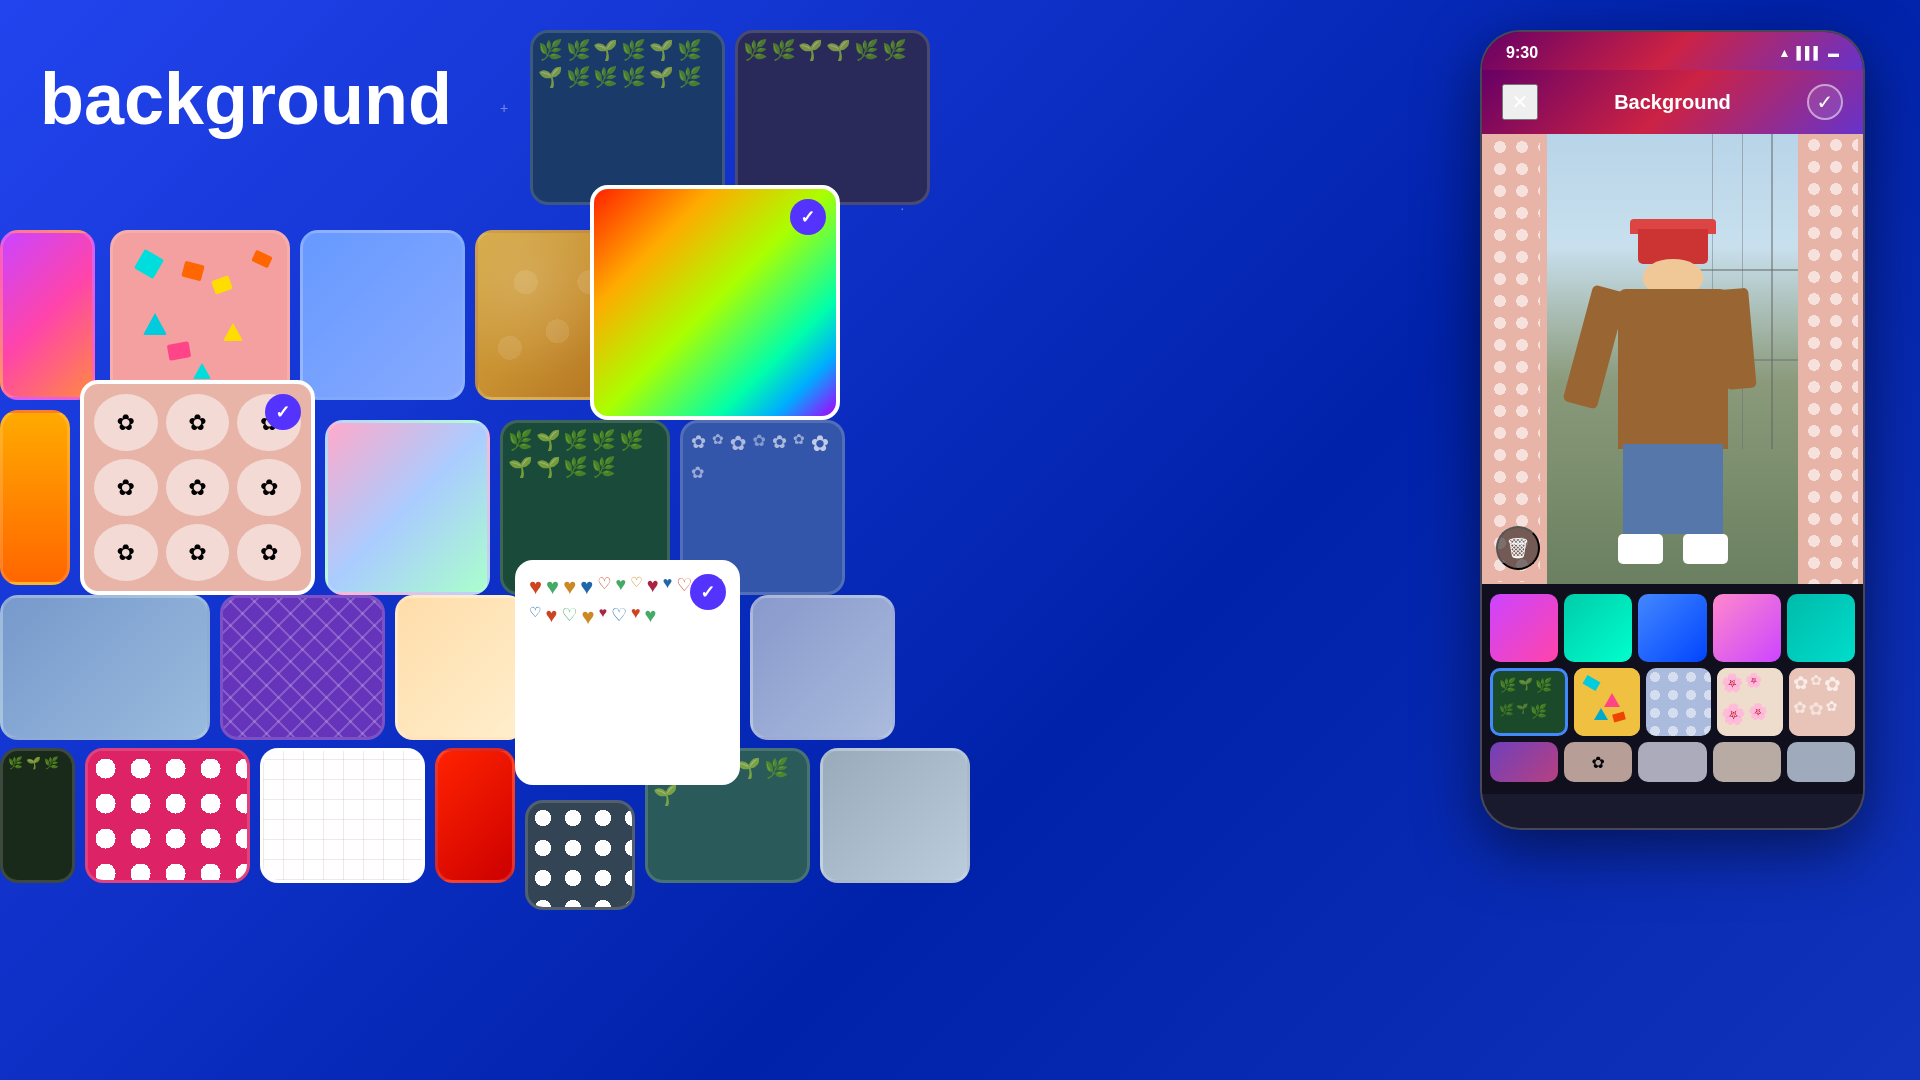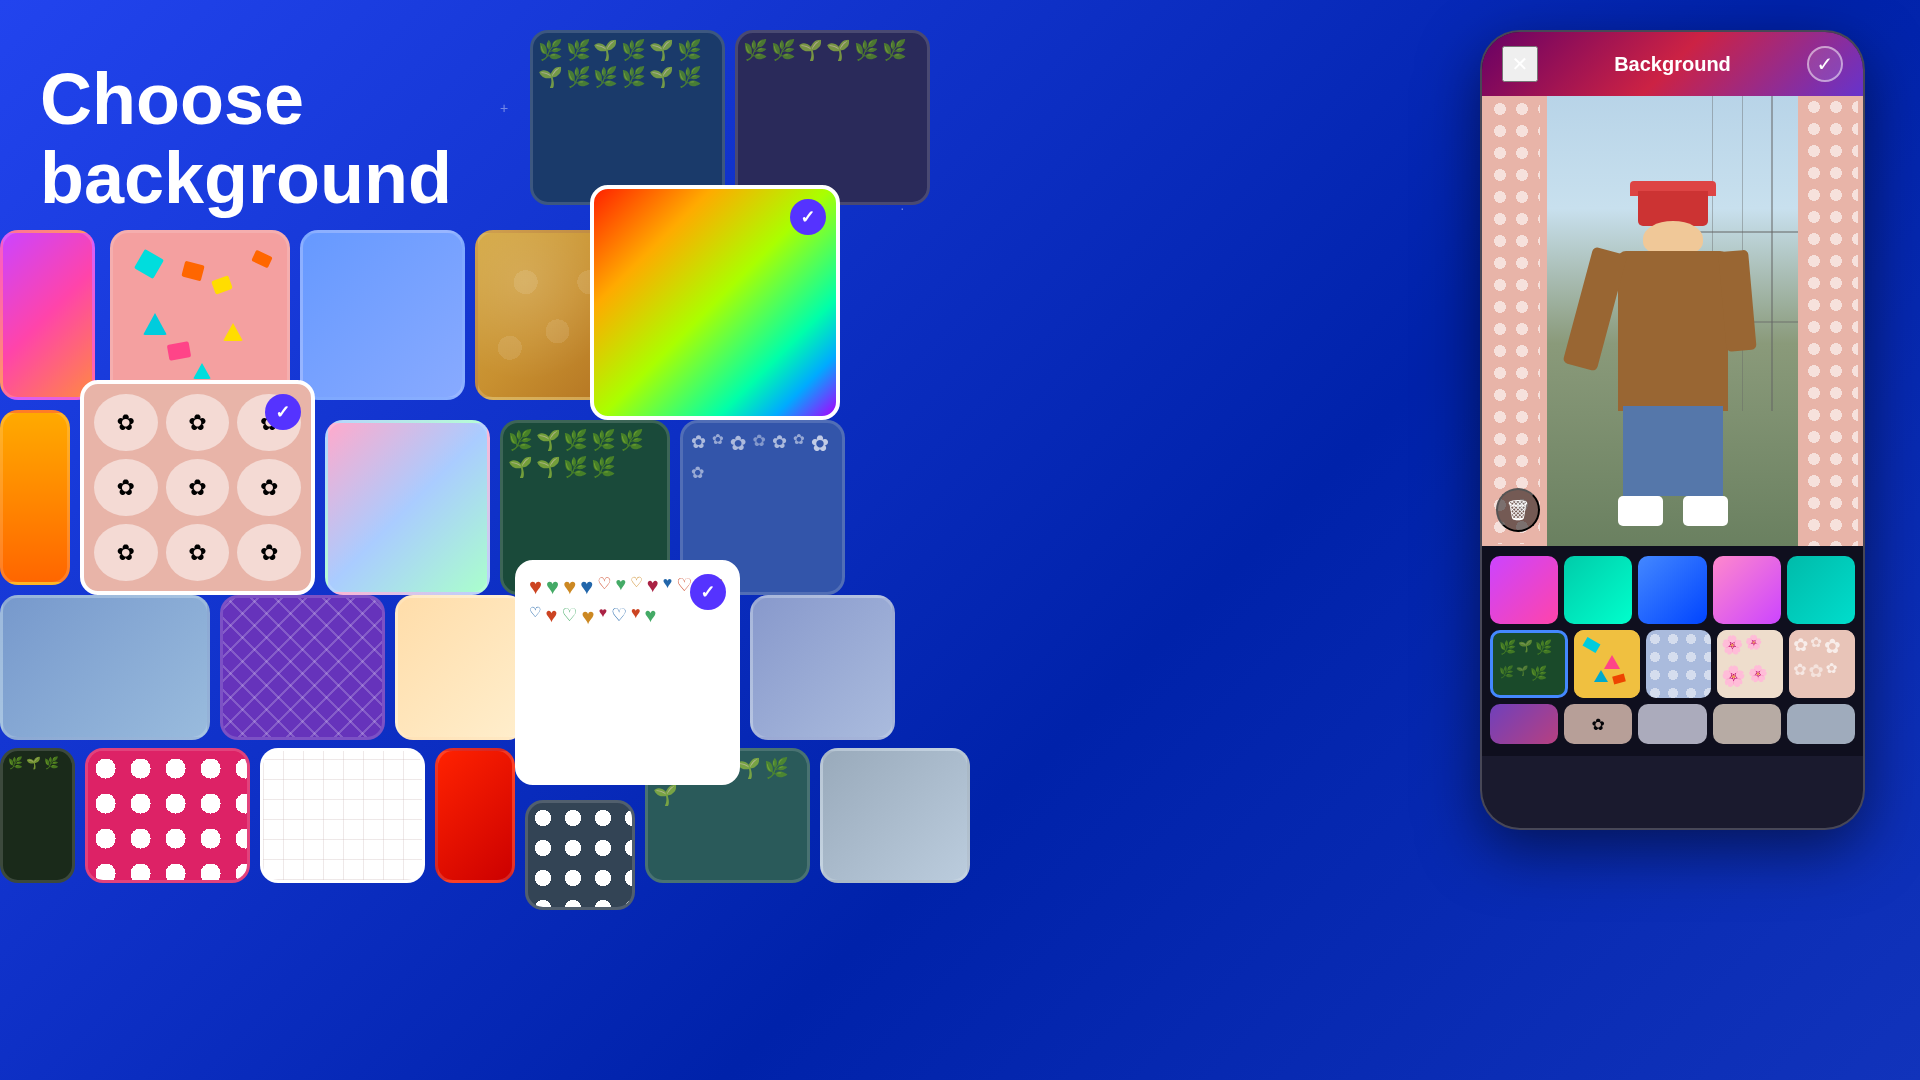--- a/index.html
+++ b/index.html
@@ -476,21 +476,20 @@
         radial-gradient(circle at 80% 70%, rgba(255,255,255,0.1) 12px, transparent 12px);
     }
 
   </style>
 </head>
 <body>
 
 <div style="position:absolute;inset:0;background:linear-gradient(135deg, #2244ee 0%, #1133cc 30%, #0022aa 60%, #1133bb 100%);"></div>
 
 <div class="title-section">
-  <div class="title-main">Choose</div>
   <div class="title-main">background</div>
 </div>
 
 <span class="particle" style="top:100px;left:500px;">+</span>
 <span class="particle" style="top:200px;left:900px;">·</span>
 <span class="particle" style="top:50px;left:850px;">+</span>
 
 <div class="tile tile-floral-dark">
   <div class="leaf-pattern">
     <span class="leaf">🌿</span>
@@ -653,20 +652,28 @@
     <span class="leaf">🌱</span>
       <span class="leaf">🌿</span>
       <span class="leaf">🌱</span>
   </div>
 </div>
 
 <div class="tile tile-gray3"></div>
 
 <div class="phone-mockup">
 
+  <div class="phone-status-bar">
+    <span class="phone-time">9:30</span>
+    <div class="phone-icons">
+      <span style="color:white;font-size:12px;">▲</span>
+      <span style="color:white;font-size:12px;">▌▌▌</span>
+      <span style="color:white;font-size:11px;">▬</span>
+    </div>
+  </div>
 
   <div class="phone-header">
     <button class="phone-x-btn">✕</button>
     <span class="phone-header-title">Background</span>
     <button class="phone-check-btn">✓</button>
   </div>
 
   <div class="phone-image-preview">
 
     <div class="phone-preview-border-left">

